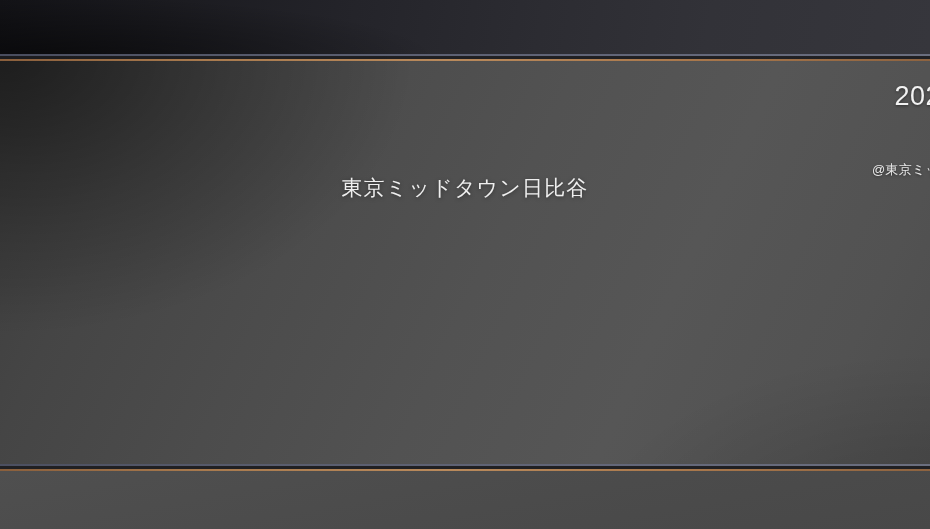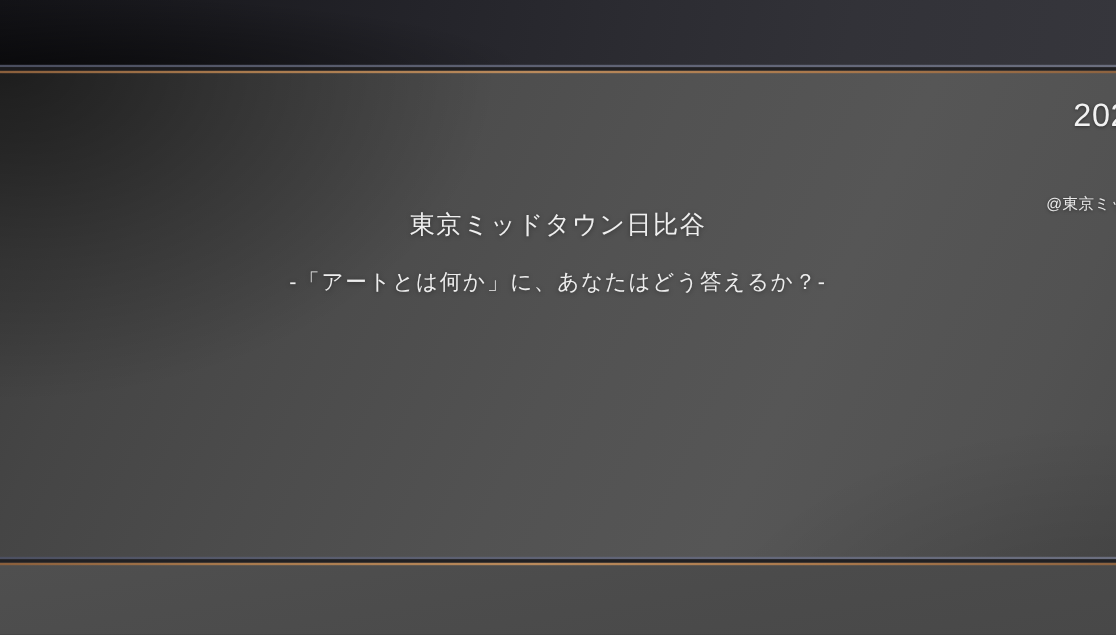--- a/index.html
+++ b/index.html
@@ -204,21 +204,20 @@
   <div class="body-area"></div>
 
   <div class="meta-block">
     <div class="meta-date-line">2025/9</div>
     <div class="meta-date-line">-9</div>
     <div class="meta-credit">@東京ミッドタウ</div>
   </div>
 
   <div class="title-block">
     <div class="venue-line">東京ミッドタウン日比谷</div>
-    <div class="tagline">-「アートとは何か」に、あなたはどう答えるか？-</div>
   </div>
 
   <div class="rule-group bottom">
     <div class="rule-slate"></div>
     <div class="rule-gap"></div>
     <div class="rule-copper"></div>
   </div>
 
   <div class="bottom-band"></div>
 

